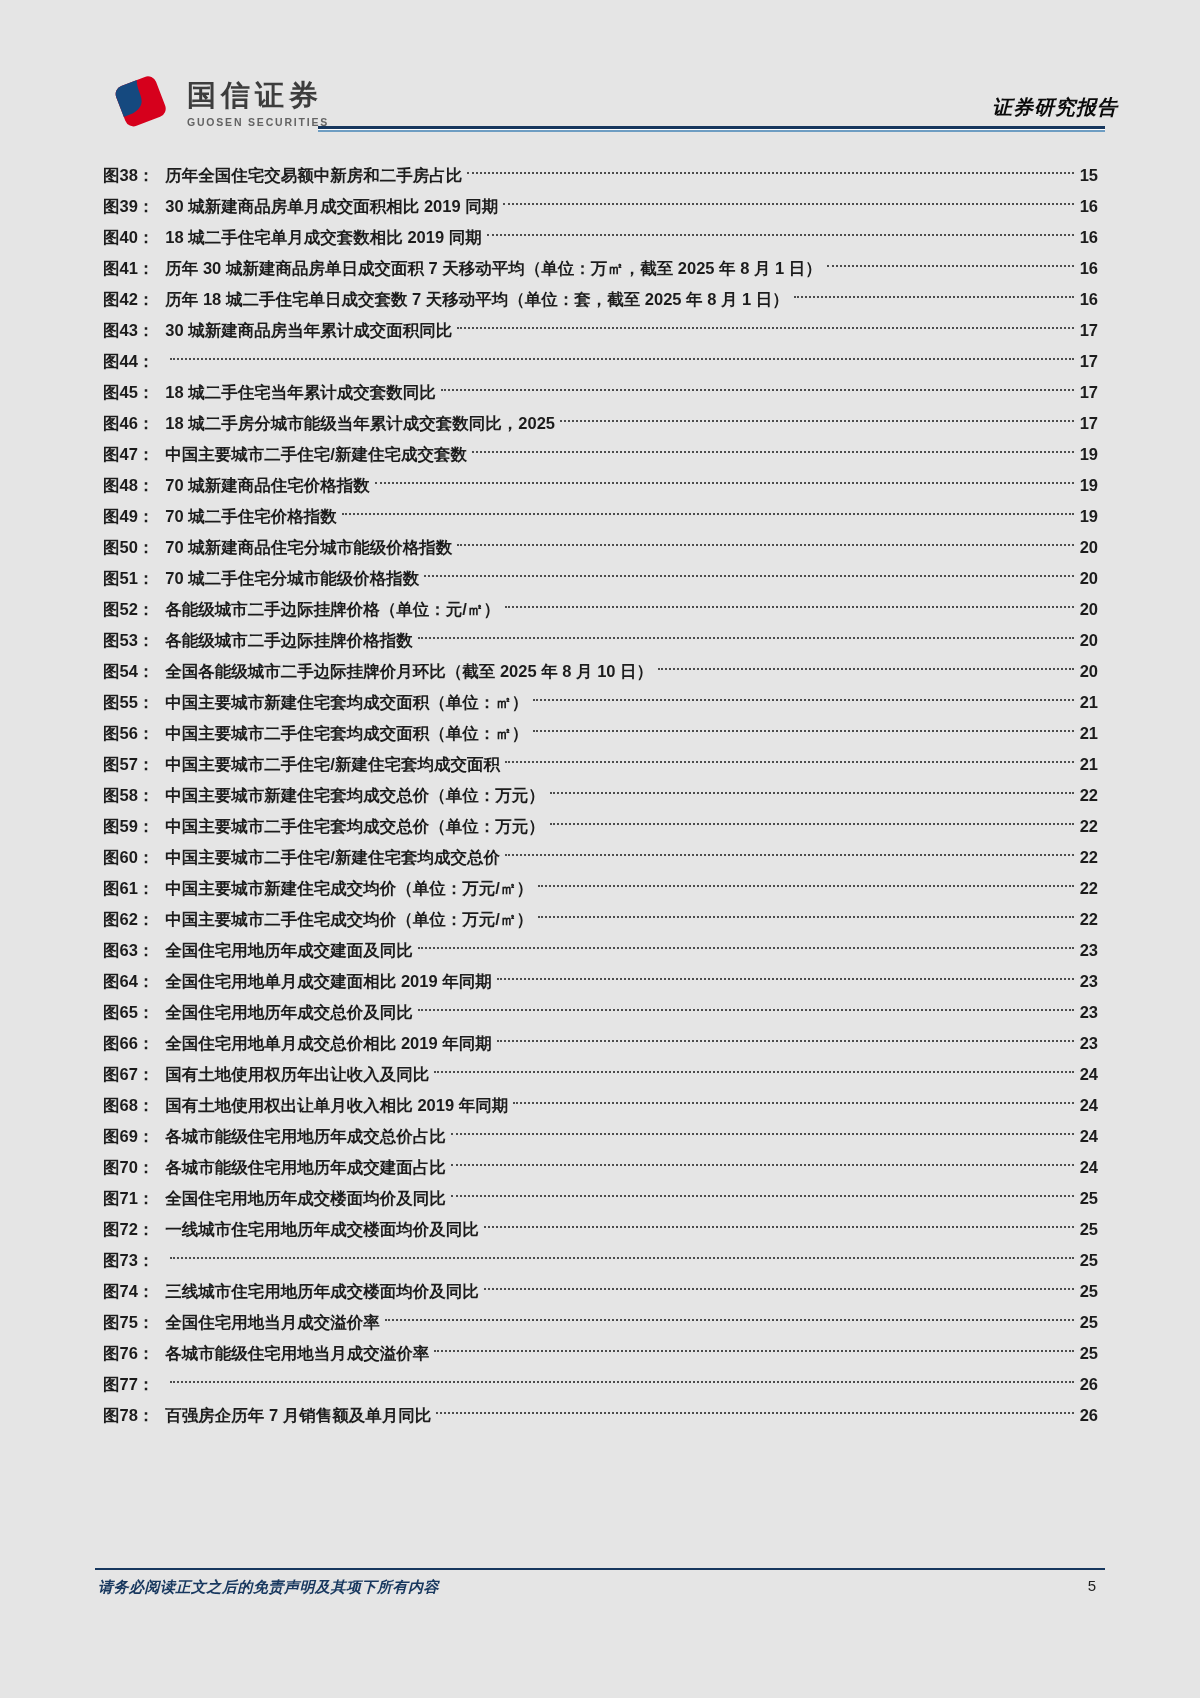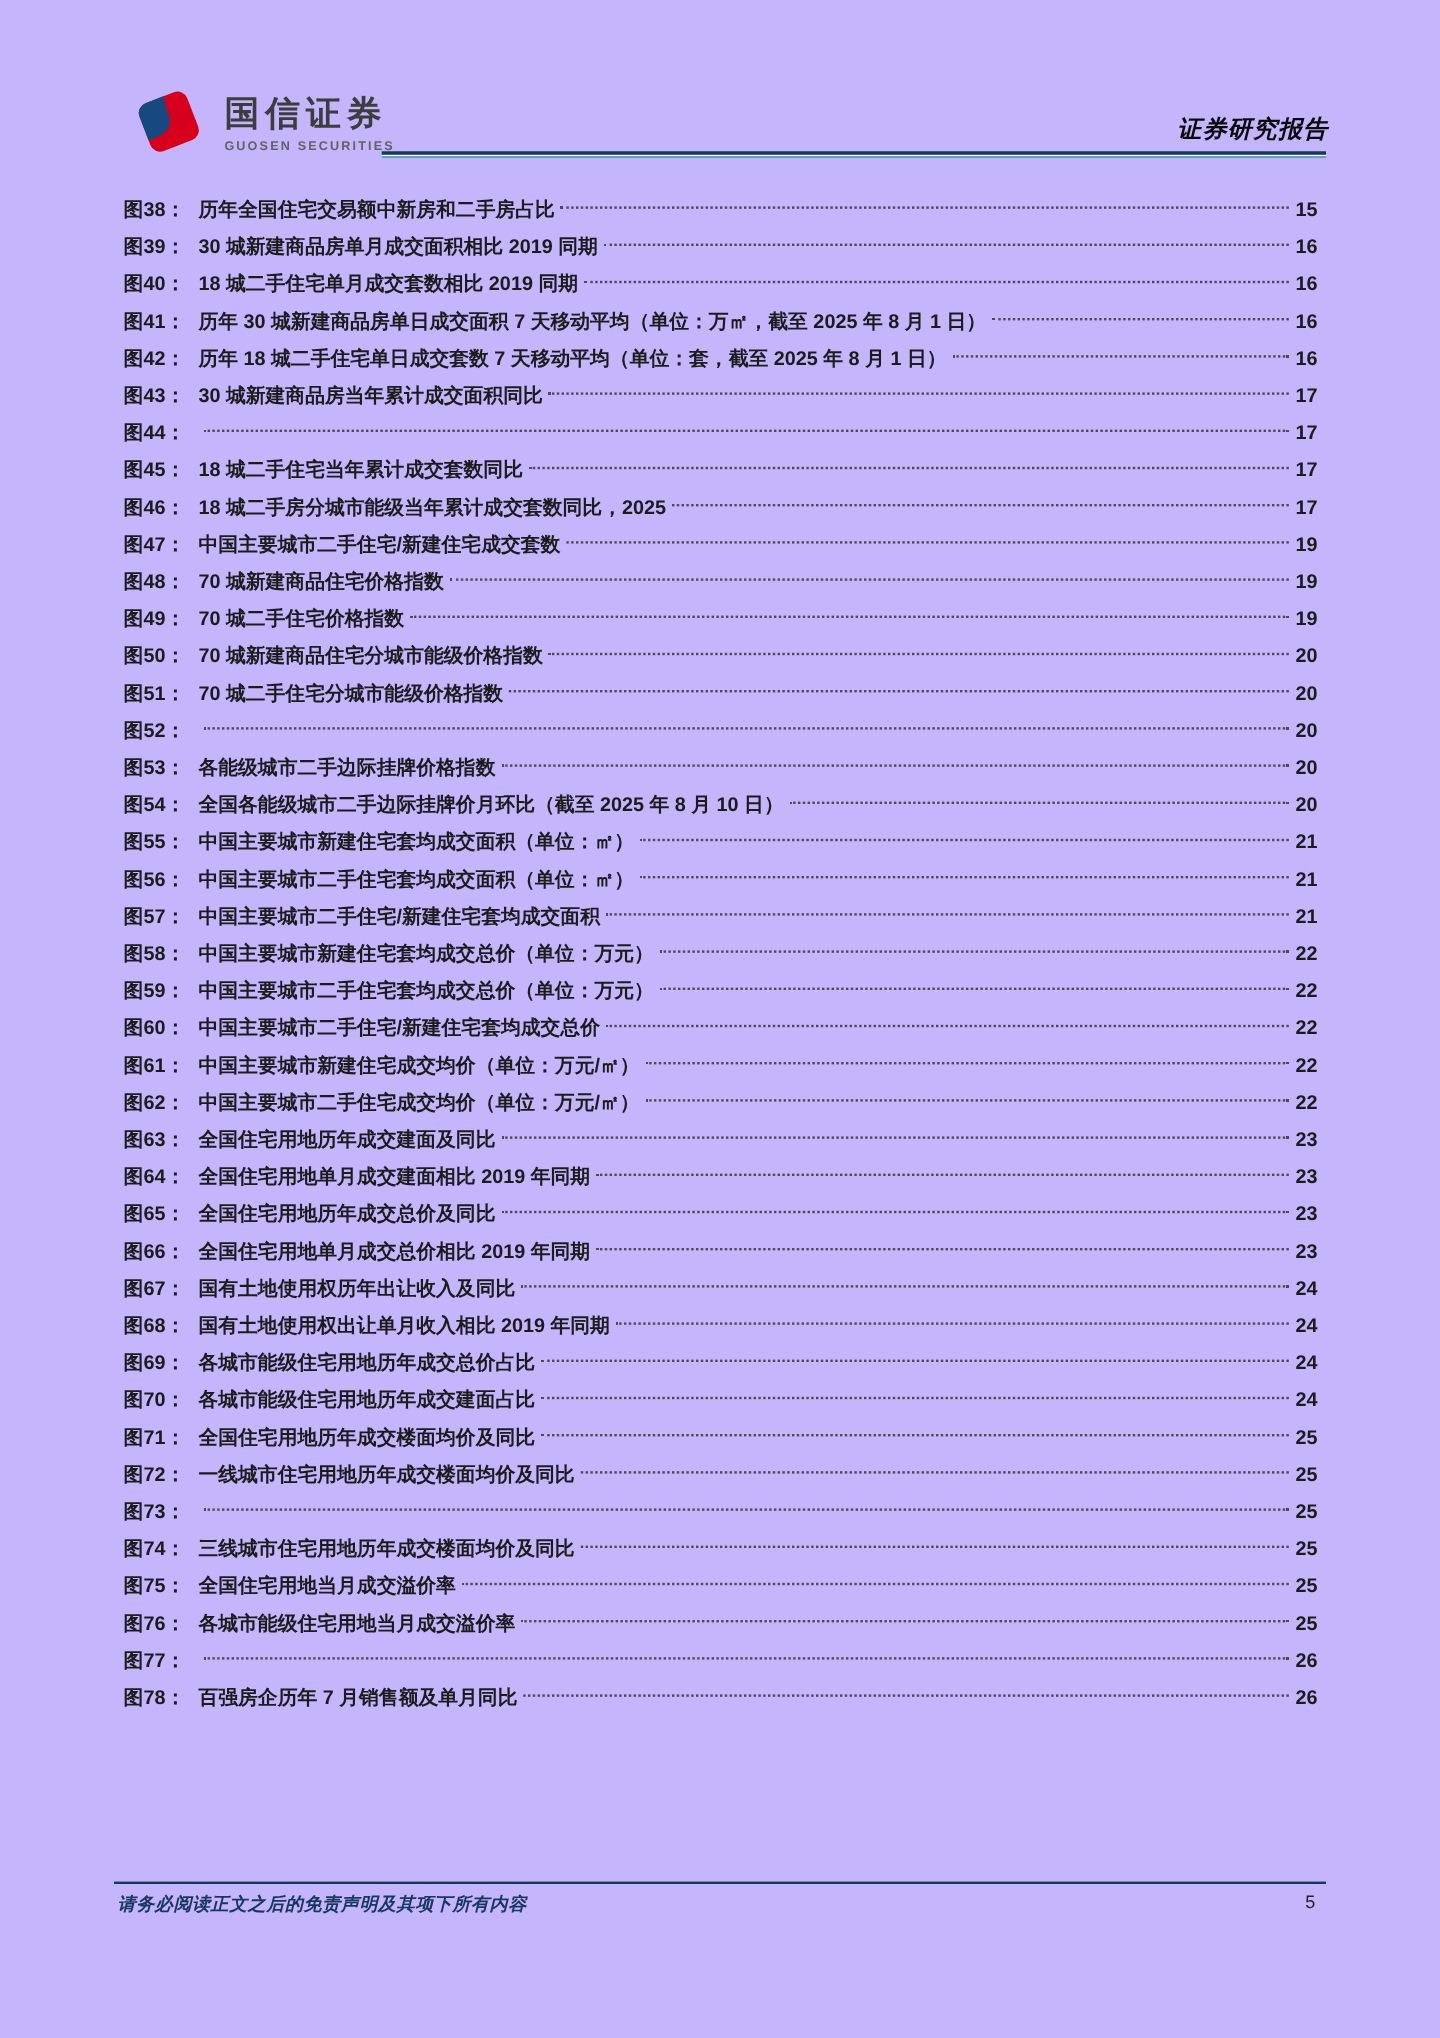--- a/index.html
+++ b/index.html
@@ -1,25 +1,25 @@
 <!DOCTYPE html>
 <html><head>
 <meta charset="utf-8">
 <style>
   html,body { margin:0; padding:0; background:#ffffff; }
   body { width:1200px; height:1698px; font-family:"Liberation Sans","DejaVu Sans",sans-serif; }
-  .page { position:relative; width:1200px; height:1698px; background:#c4b5fd; overflow:hidden; }
+  .page { position:relative; width:1200px; height:1698px; background:#e5e5e5; overflow:hidden; }
 
   
   .brand { position:absolute; left:106px; top:74px; display:flex; align-items:center; gap:13px; }
   .logo-mark { width:68px; height:60px; flex:0 0 auto; }
   .brand-text { display:flex; flex-direction:column; }
   .brand-cn { font-size:29px; font-weight:600; color:#3d3d3d; letter-spacing:5px; line-height:1.1; }
   .brand-en { font-size:10.5px; font-weight:600; color:#636363; letter-spacing:1.8px; margin-top:4px; }
-  .report-type { position:absolute; right:93px; top:94px; font-size:20px; font-weight:bold; font-style:italic; color:#0a0a0a; letter-spacing:1px; }
+  .report-type { position:absolute; right:82px; top:94px; font-size:20px; font-weight:bold; font-style:italic; color:#0a0a0a; letter-spacing:1px; }
   .header-rule { position:absolute; left:318px; right:95px; top:126px; height:1px; background:#fff; border-top:3px solid #17375e; border-bottom:2px solid #6e9dc2; }
 
   
   .toc { position:absolute; left:103px; right:102px; top:160px; }
   .toc-row { display:flex; align-items:center; height:31px; line-height:31px; font-size:16.5px; font-weight:700; color:#1c1c1c; }
   .toc-label { white-space:pre; margin-right:11px; flex:0 0 auto; }
   .toc-title { white-space:pre; flex:0 0 auto; }
   .toc-dots { flex:1 1 auto; border-bottom:2px dotted #4c4c4c; margin:0 2px 0 5px; transform:translateY(-3px); min-width:10px; }
   .toc-page { flex:0 0 auto; min-width:22px; text-align:right; }
 
@@ -146,20 +146,21 @@
 
     <div class="toc-row">
       <span class="toc-label">图51：</span>
       <span class="toc-title">70 城二手住宅分城市能级价格指数</span>
       <span class="toc-dots"></span>
       <span class="toc-page">20</span>
     </div>
 
     <div class="toc-row">
       <span class="toc-label">图52：</span>
+      <span class="toc-title">各能级城市二手边际挂牌价格（单位：元/㎡）</span>
       <span class="toc-dots"></span>
       <span class="toc-page">20</span>
     </div>
 
     <div class="toc-row">
       <span class="toc-label">图53：</span>
       <span class="toc-title">各能级城市二手边际挂牌价格指数</span>
       <span class="toc-dots"></span>
       <span class="toc-page">20</span>
     </div>

